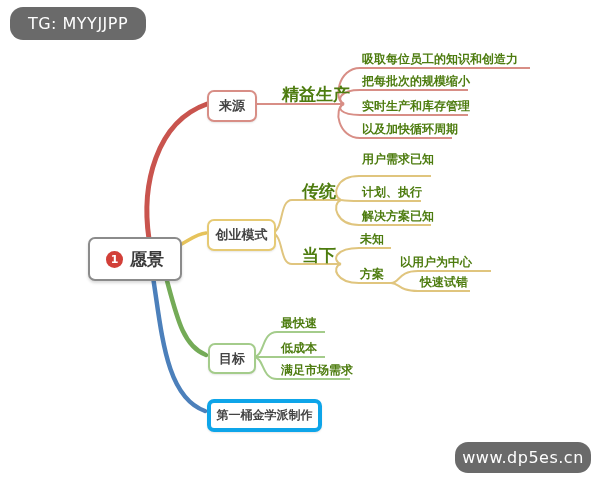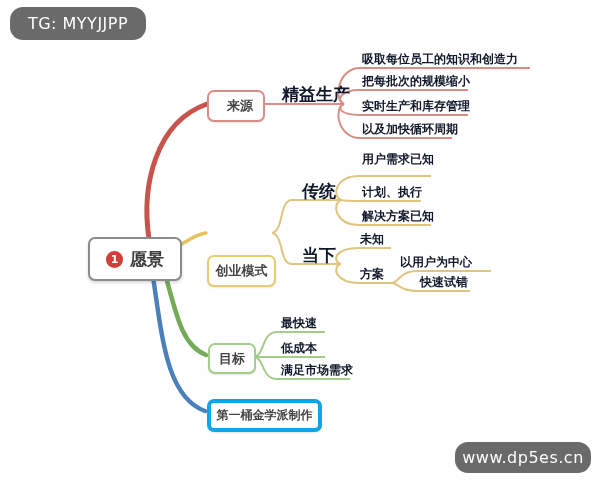--- a/index.html
+++ b/index.html
@@ -15,26 +15,26 @@
   }
   .root{
     border:2px solid #8b8b8b;font-size:17px;color:#3a3a3a;
     box-shadow:0 2px 3px rgba(0,0,0,0.15);gap:7px;
   }
   .badge{
     display:inline-flex;align-items:center;justify-content:center;
     width:17px;height:17px;border-radius:50%;background:#d23f38;color:#fff;
     font-size:11px;font-weight:700;flex:0 0 auto;
   }
-  .pinkbox{border:2px solid #d88e86;font-size:13px;padding-left:8px;}
-  .yellowbox{border:2px solid #e6ca74;font-size:13px;margin-top:36px;}
+  .pinkbox{border:2px solid #d88e86;font-size:13px;}
+  .yellowbox{border:2px solid #e6ca74;font-size:13px;}
   .greenbox{border:2px solid #a4cc8b;font-size:13px;}
   .bluebox{border:4px solid #0ea5e9;font-size:12px;}
   .topic{
-    position:absolute;font-size:12px;font-weight:700;color:#0f172a;
+    position:absolute;font-size:12px;font-weight:700;color:#4d7c0f;
     white-space:nowrap;line-height:14px;
   }
   .subhead{font-size:17px;}
   .wm{
     position:absolute;background:#6a6a6a;color:#fefefe;
     display:flex;align-items:center;justify-content:center;
     font-size:16px;letter-spacing:0.5px;border-radius:13px;
   }
 </style>
 </head>

